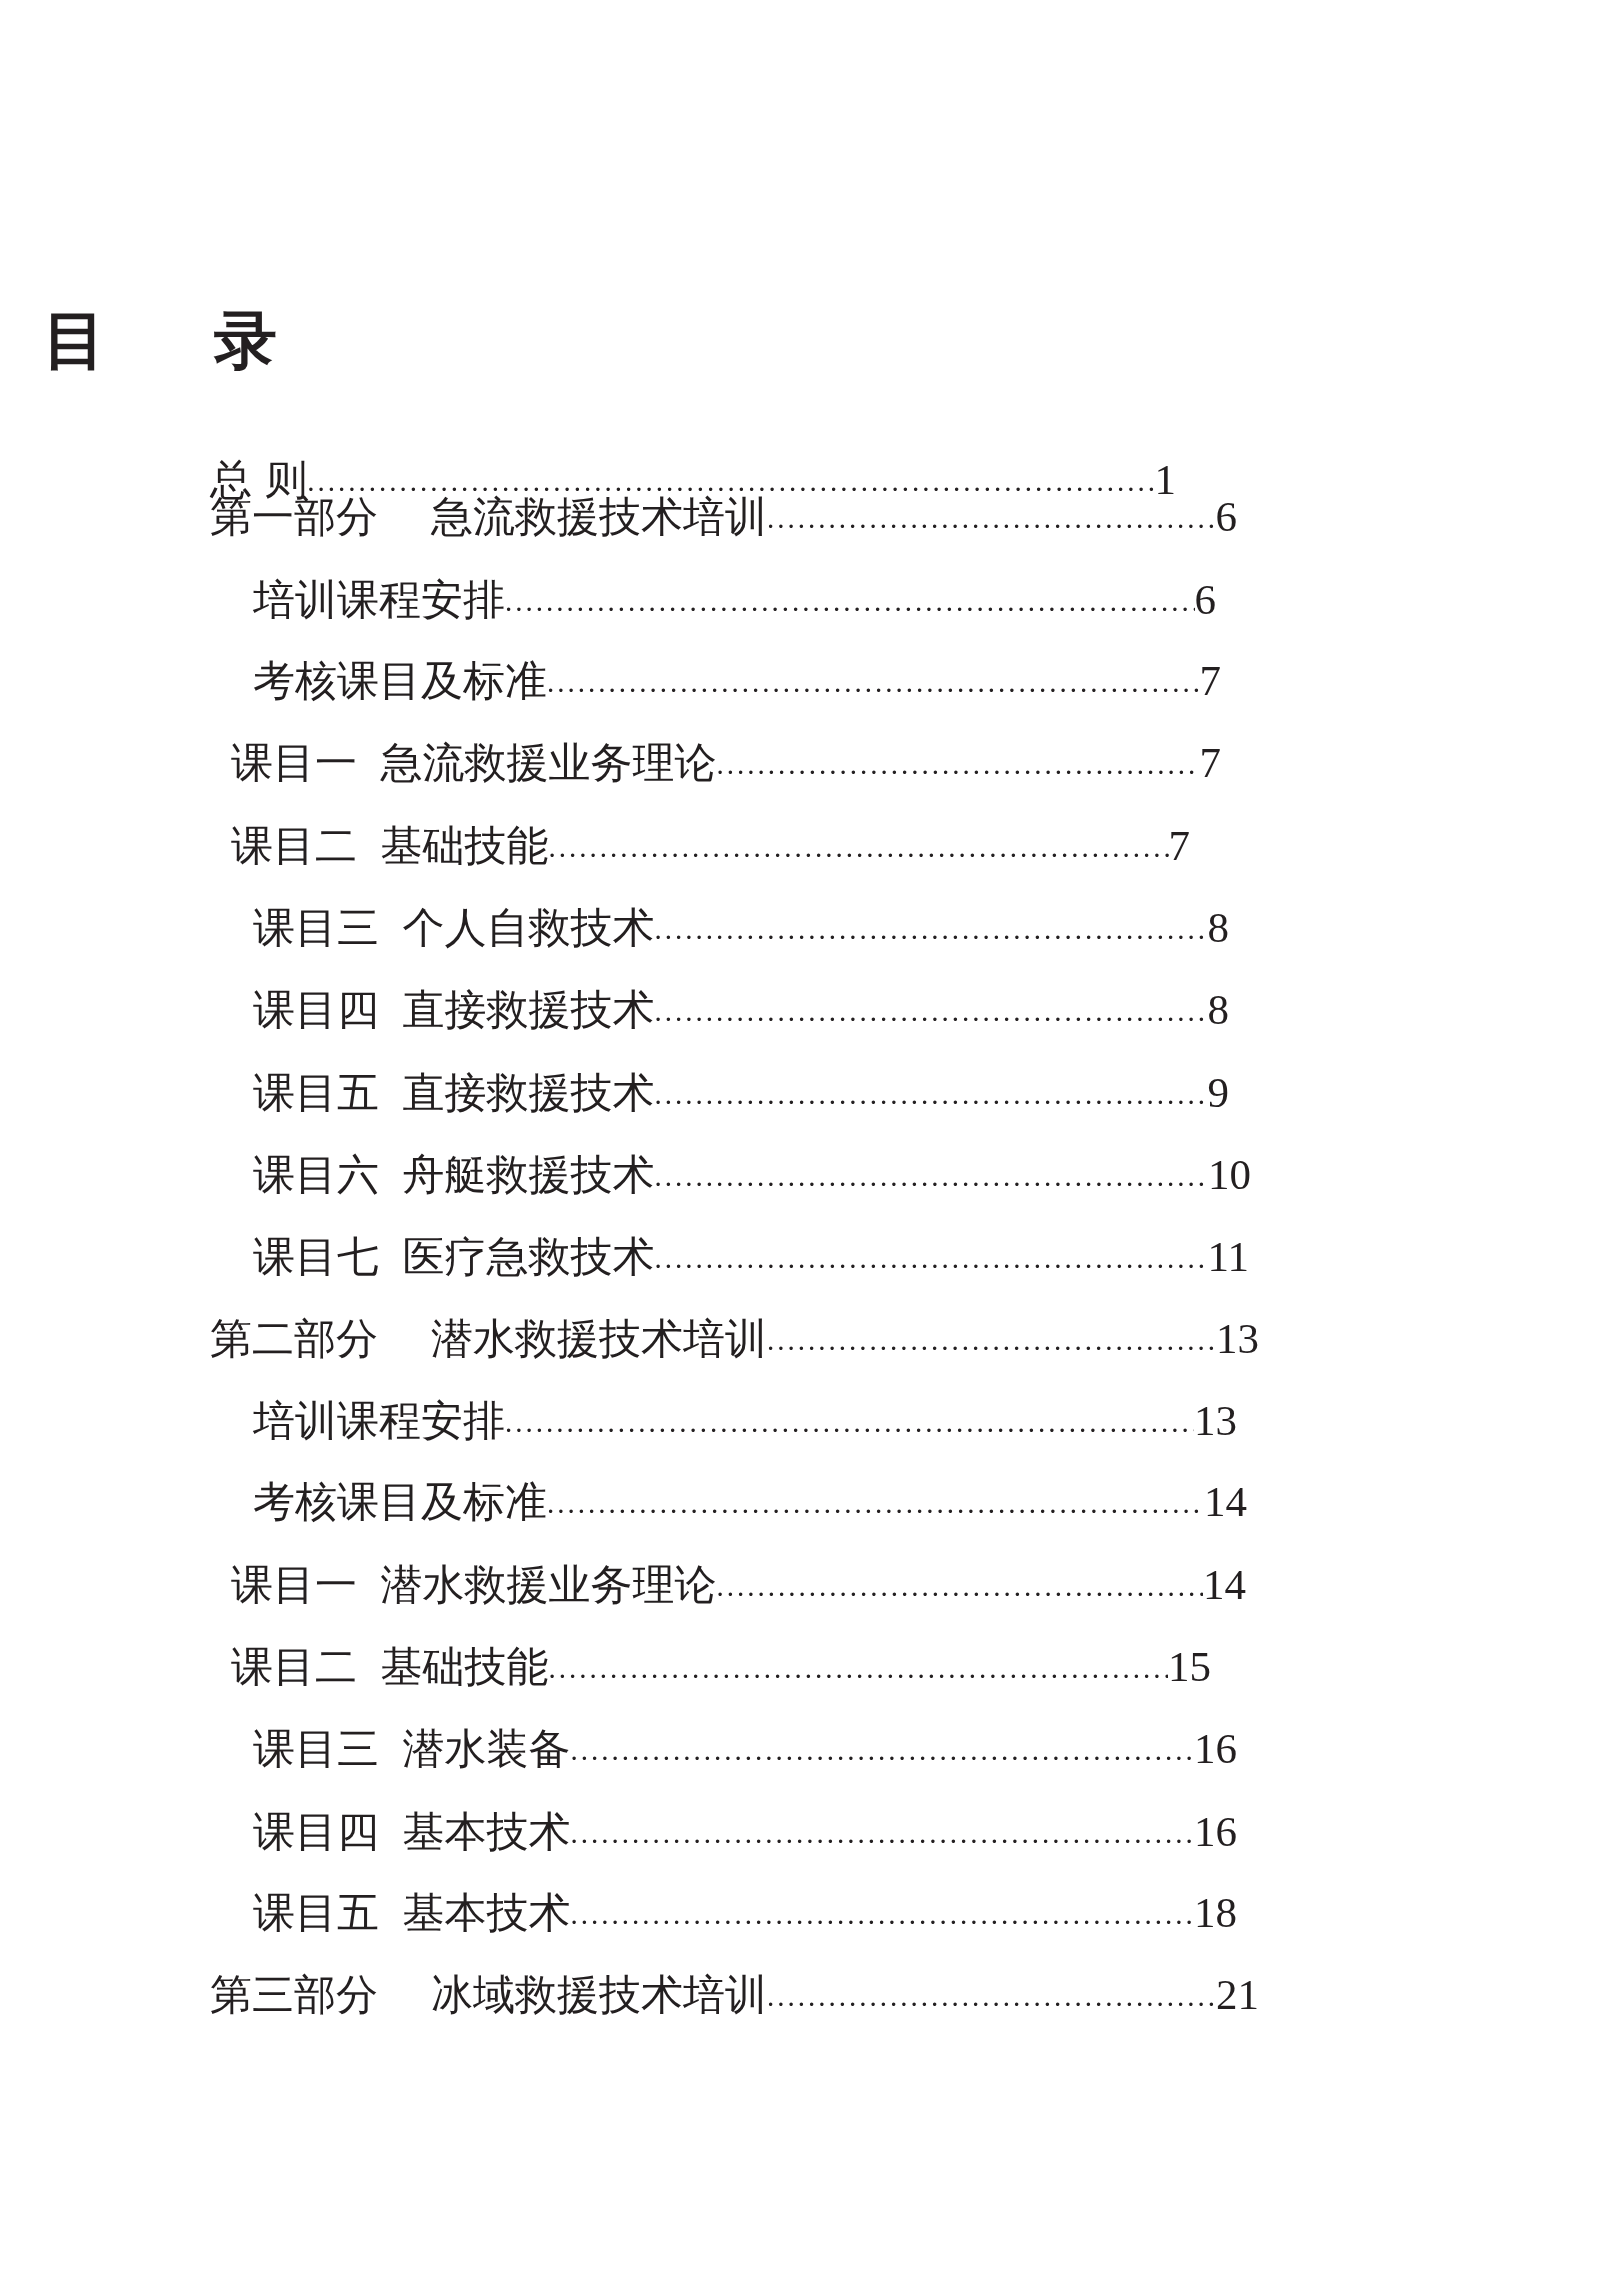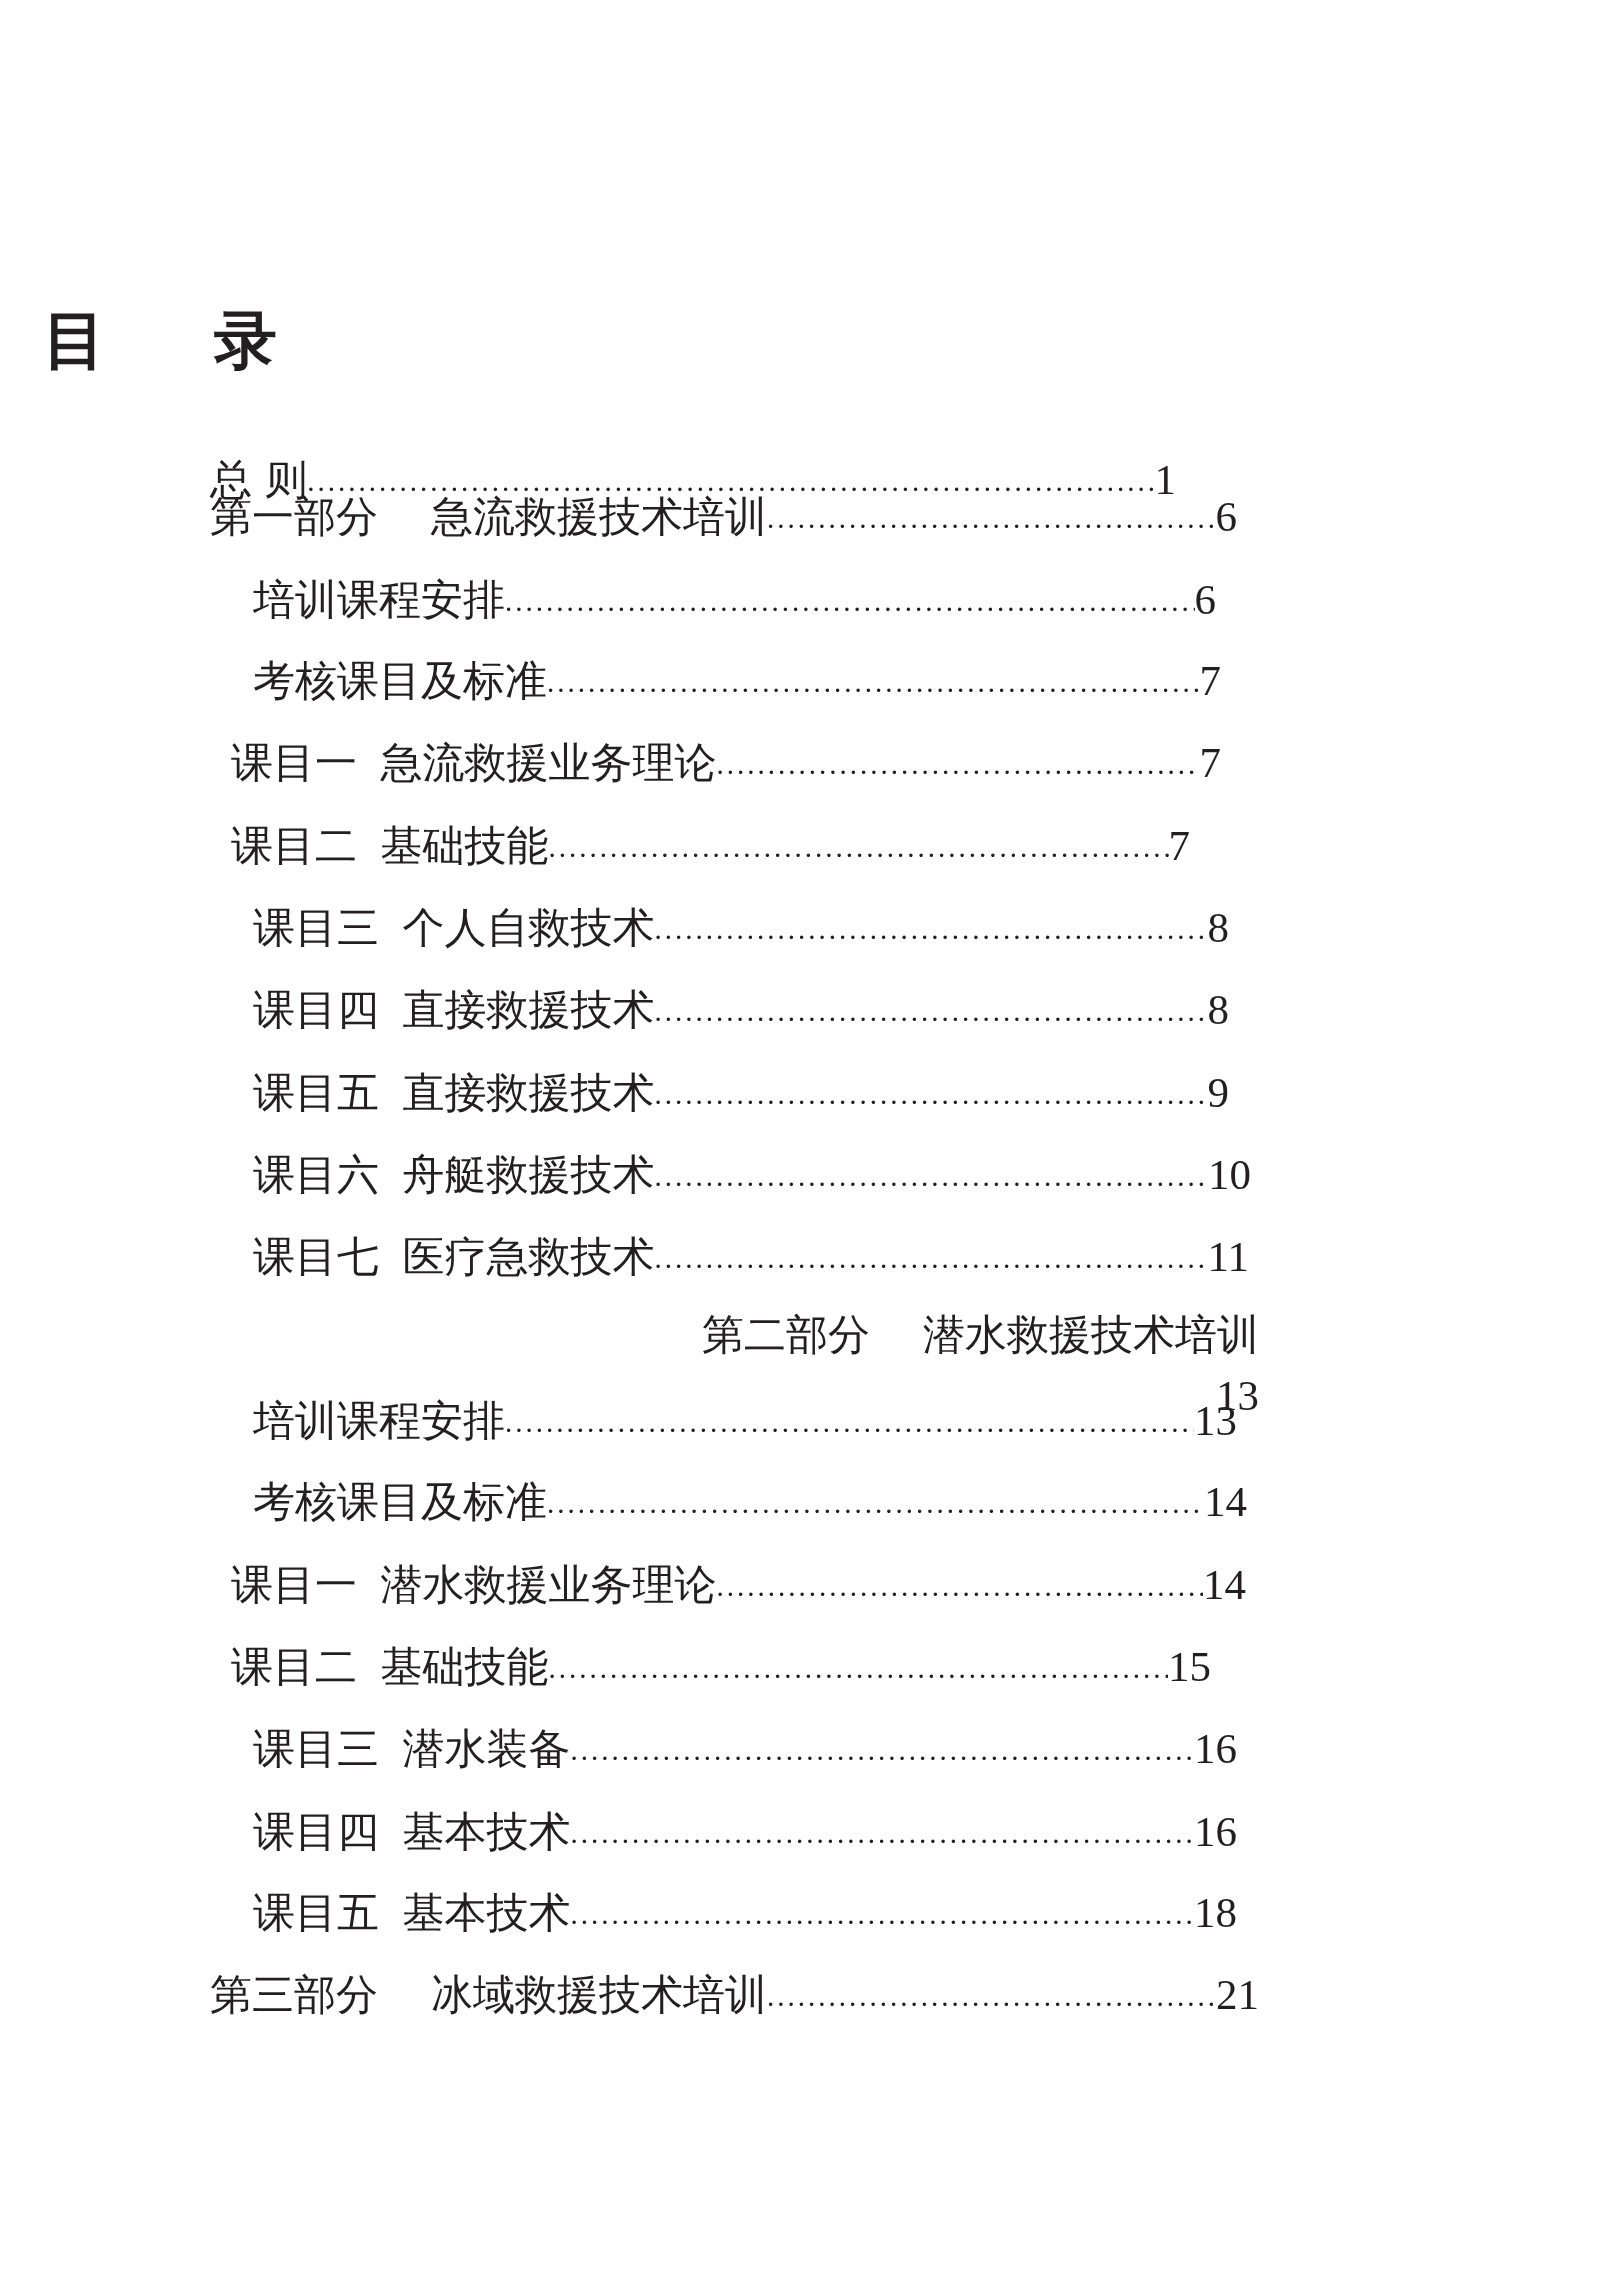--- a/index.html
+++ b/index.html
@@ -69,21 +69,21 @@
     <div class="row" style="left: 253px; top: 1143px; width: 998px;">
       <span class="label"><span>课目六</span><span class="gap" style="width: 23.5px;"></span><span>舟艇救援技术</span></span>
       <span class="leader">........................................................................................................................................................................................................................</span>
       <span class="page">10</span>
     </div>
     <div class="row" style="left: 253px; top: 1225px; width: 996px;">
       <span class="label"><span>课目七</span><span class="gap" style="width: 23.5px;"></span><span>医疗急救技术</span></span>
       <span class="leader">........................................................................................................................................................................................................................</span>
       <span class="page">11</span>
     </div>
-    <div class="row" style="left: 210px; top: 1307px; width: 1049px; flex-direction: column;">
+    <div class="row" style="left: 210px; top: 1307px; width: 1049px;">
       <span class="label"><span>第二部分</span><span class="gap" style="width: 53px;"></span><span>潜水救援技术培训</span></span>
       <span class="leader">........................................................................................................................................................................................................................</span>
       <span class="page">13</span>
     </div>
     <div class="row" style="left: 253px; top: 1389px; width: 984px;">
       <span class="label"><span>培训课程安排</span></span>
       <span class="leader">........................................................................................................................................................................................................................</span>
       <span class="page">13</span>
     </div>
     <div class="row" style="left: 253px; top: 1470px; width: 994px;">

